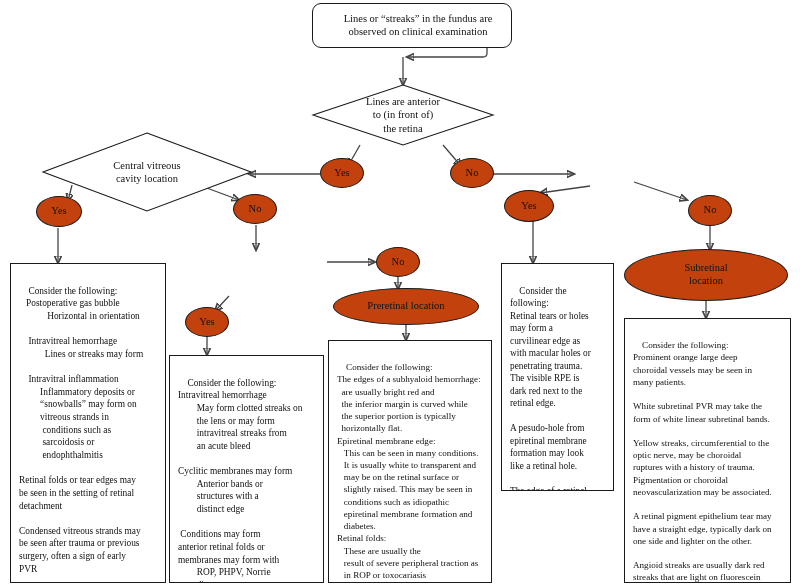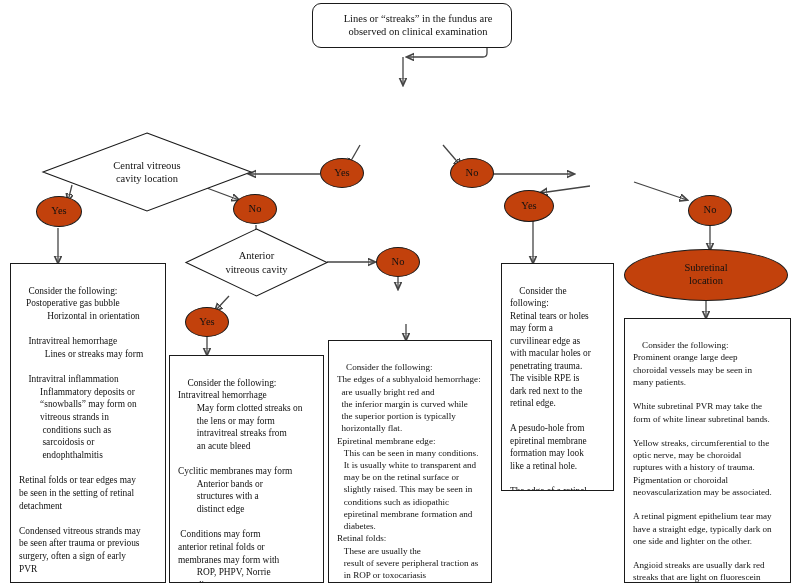--- a/index.html
+++ b/index.html
@@ -139,20 +139,28 @@
     <path d="M710,226 L710,250" marker-end="url(#ah)"></path>
 
     <path d="M706,300 L706,318" marker-end="url(#ah)"></path>
   </svg>
 
   <div class="node rounded-box" style="left:312px; top:3px; width:200px; height:45px;padding-left:12px;">
     <span style="white-space:pre-line;">Lines or “streaks” in the fundus are
 observed on clinical examination</span>
   </div>
 
+  <div class="diamond-wrap" style="left:313px; top:85px; width:180px; height:60px;">
+    <svg width="180" height="60" viewBox="0 0 180 60">
+      <polygon points="90,0 180,30 90,60 0,30" fill="#fff" stroke="#1a1a1a" stroke-width="1.1"></polygon>
+    </svg>
+    <div class="diamond-label" style="white-space:pre-line;">Lines are anterior
+to (in front of)
+the retina</div>
+  </div>
 
   <div class="ellipse" style="left:320px; top:158px; width:44px; height:30px;">
     <span>Yes</span>
   </div>
   <div class="ellipse" style="left:450px; top:158px; width:44px; height:30px;">
     <span>No</span>
   </div>
 
   <div class="diamond-wrap" style="left:43px; top:133px; width:208px; height:78px;">
     <svg width="208" height="78" viewBox="0 0 208 78">
@@ -162,43 +170,39 @@
 cavity location</div>
   </div>
 
   <div class="ellipse" style="left:36px; top:196px; width:46px; height:31px;">
     <span>Yes</span>
   </div>
   <div class="ellipse" style="left:233px; top:194px; width:44px; height:30px;">
     <span>No</span>
   </div>
 
-  <div class="diamond-wrap" style="left:186px; top:229px; width:141px; height:67px;">
-    <svg width="141" height="67" viewBox="0 0 141 67">
-      <polygon points="70.5,0 141,33.5 70.5,67 0,33.5" fill="#fff" stroke="#1a1a1a" stroke-width="1.1"></polygon>
-    </svg>
-    <div class="diamond-label" style="white-space:pre-line;">Anterior
-vitreous cavity</div>
-  </div>
 
   <div class="ellipse" style="left:185px; top:307px; width:44px; height:30px;">
     <span>Yes</span>
   </div>
   <div class="ellipse" style="left:376px; top:247px; width:44px; height:30px;">
     <span>No</span>
   </div>
 
 
   <div class="ellipse" style="left:504px; top:190px; width:50px; height:32px;">
     <span>Yes</span>
   </div>
   <div class="ellipse" style="left:688px; top:195px; width:44px; height:31px;">
     <span>No</span>
   </div>
 
+  <div class="ellipse" style="left:333px; top:288px; width:146px; height:37px;">
+    <span style="white-space:pre-line;">Preretinal location</span>
+  </div>
 
   <div class="ellipse" style="left:624px; top:249px; width:164px; height:52px;">
     <span style="white-space:pre-line;">Subretinal
 location</span>
   </div>
 
   <div class="textbox" style="left:10px; top:263px; width:156px; height:320px;">
     <span>Consider the following:
    Postoperative gas bubble
             Horizontal in orientation

